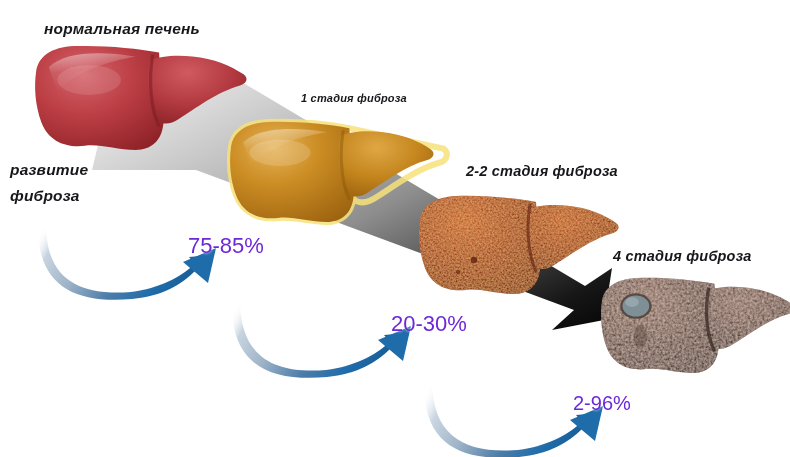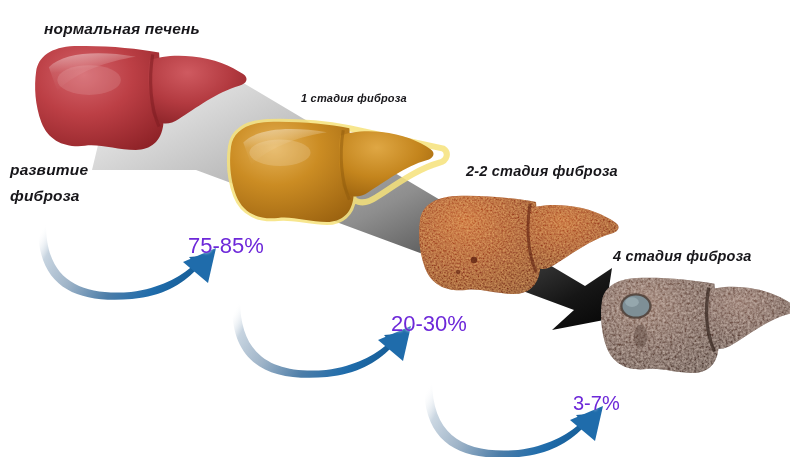--- a/index.html
+++ b/index.html
@@ -279,16 +279,16 @@
     <div class="stage-label" id="lbl-s1">1 стадия фиброза</div>
 
     <div class="stage-label" id="lbl-s23">2-2 стадия фиброза</div>
 
     <div class="stage-label" id="lbl-s4">4 стадия фиброза</div>
 
     <div class="pct" id="pct-1">75-85%</div>
 
     <div class="pct" id="pct-2">20-30%</div>
 
-    <div class="pct" id="pct-3">3-7%</div>
+    <div class="pct" id="pct-3">2-96%</div>
   </div>
 
 </div>
 
 </body></html>

